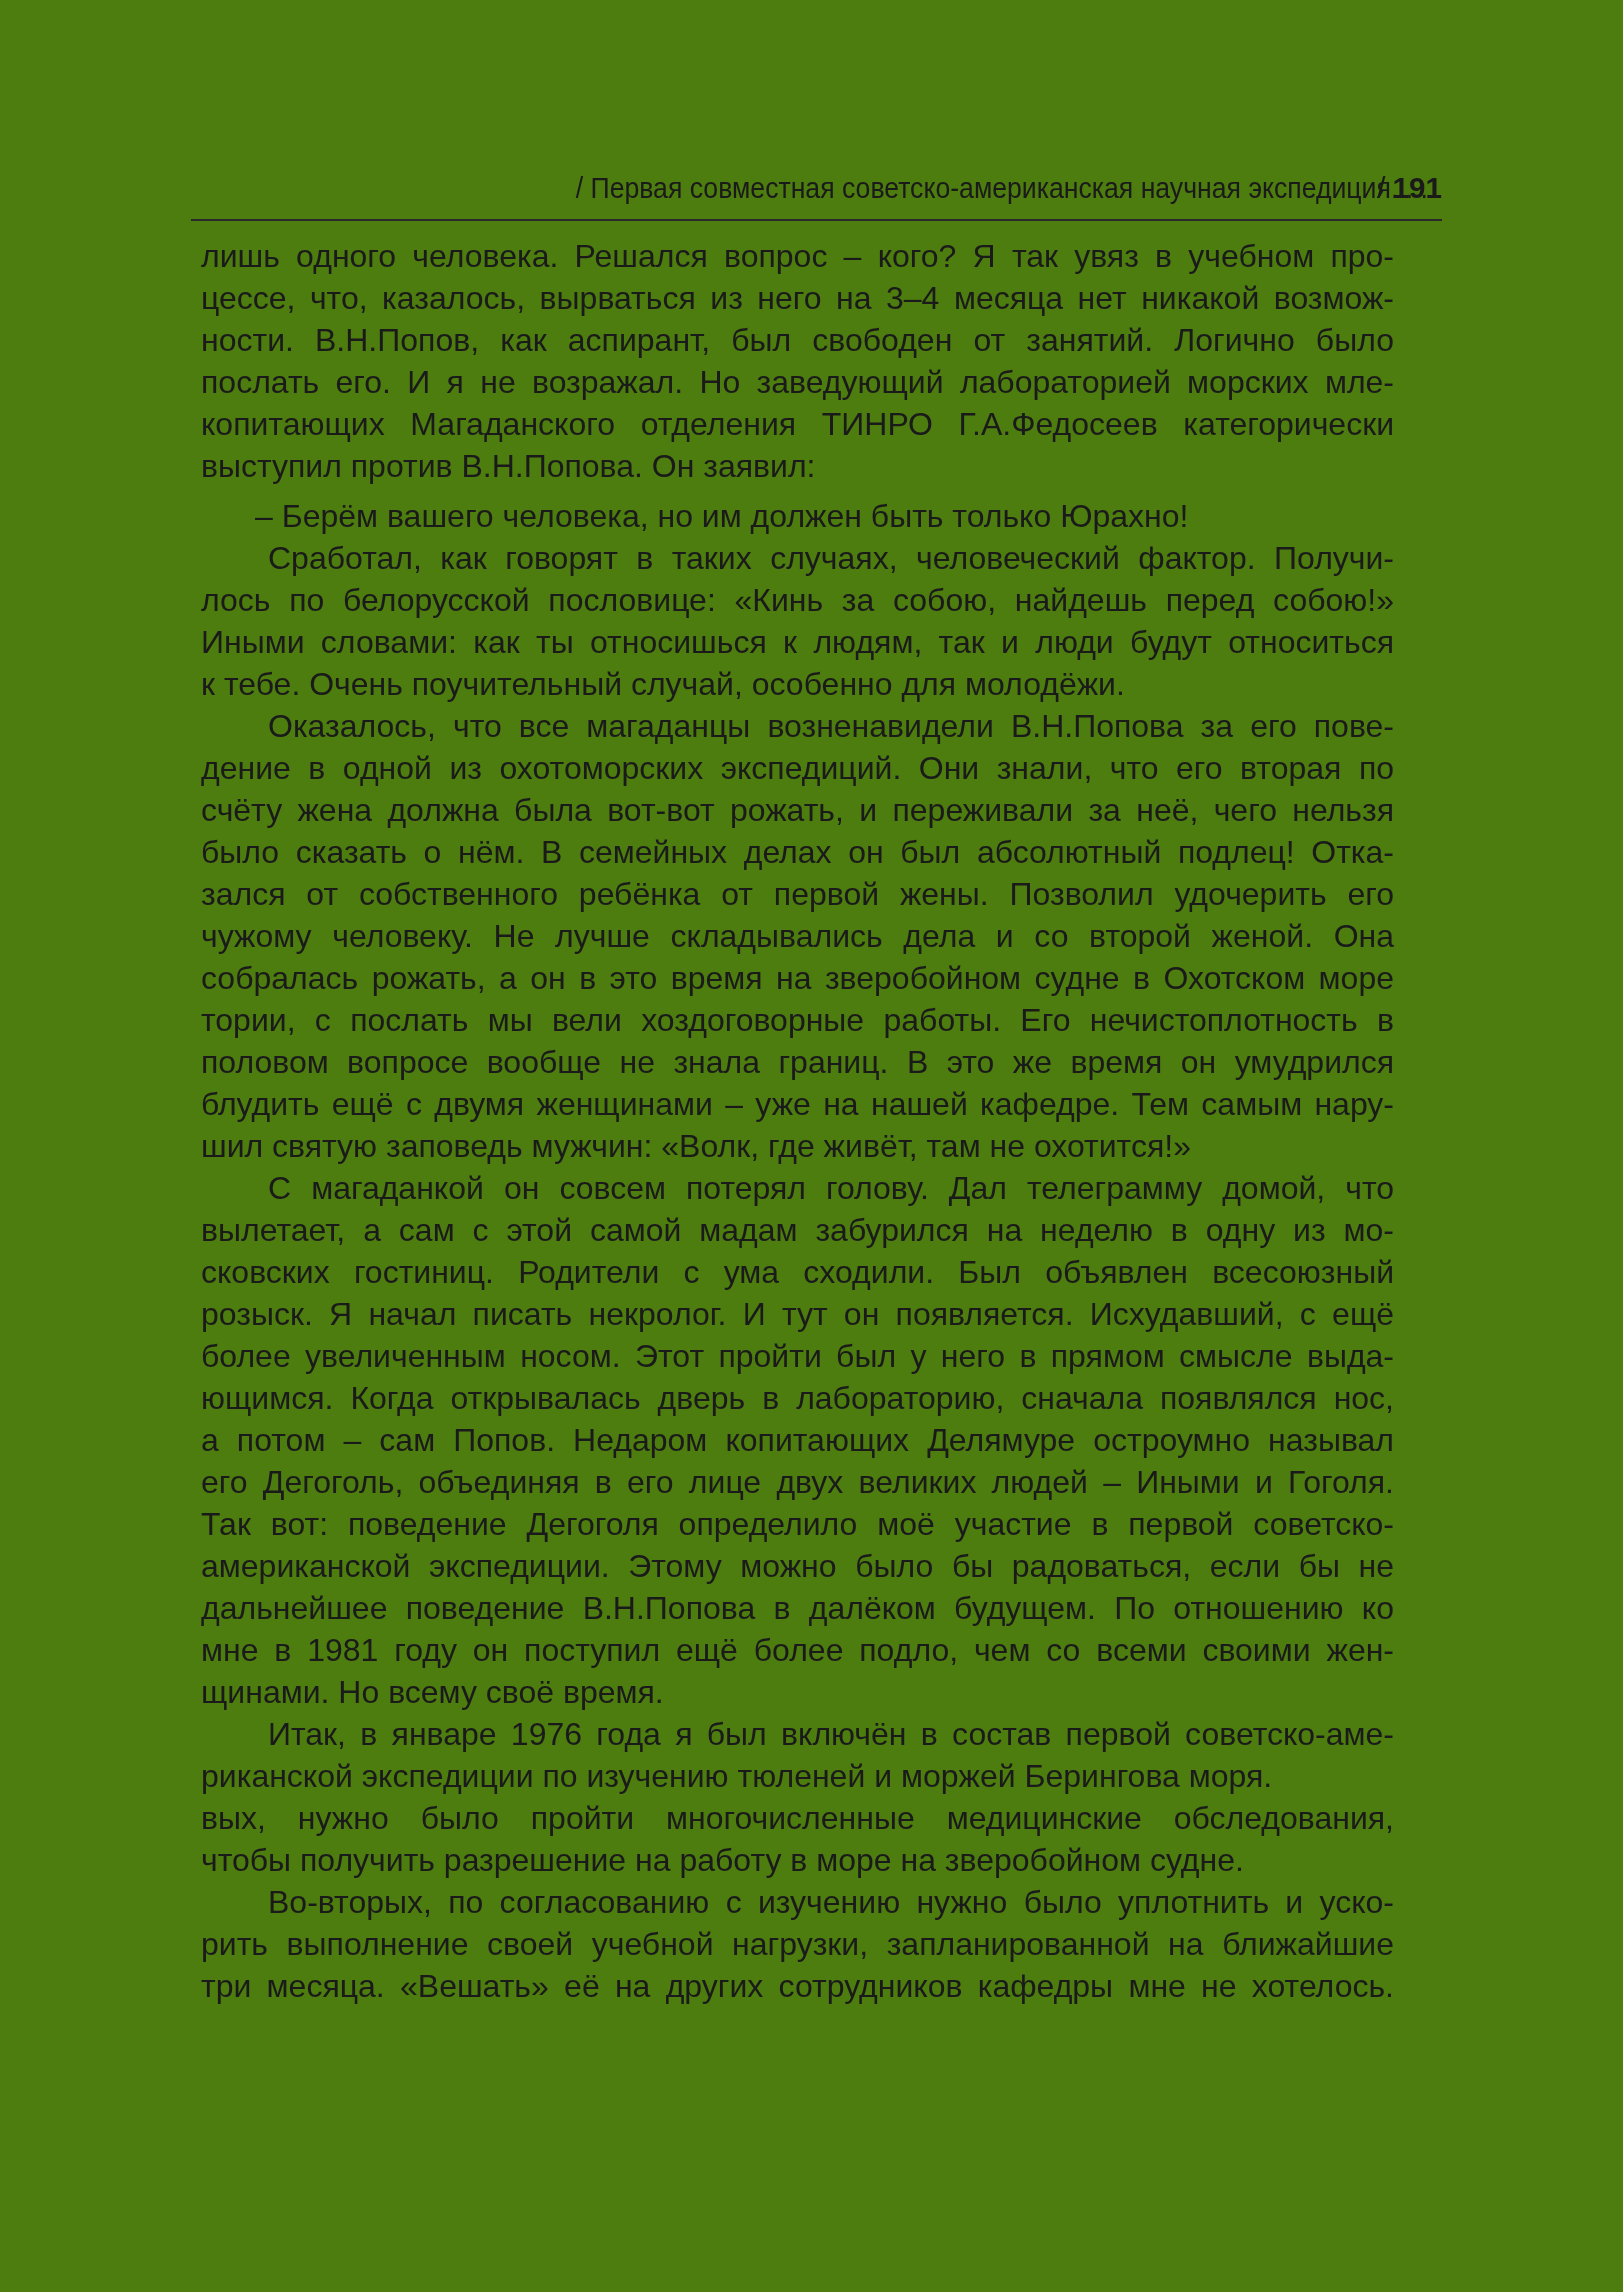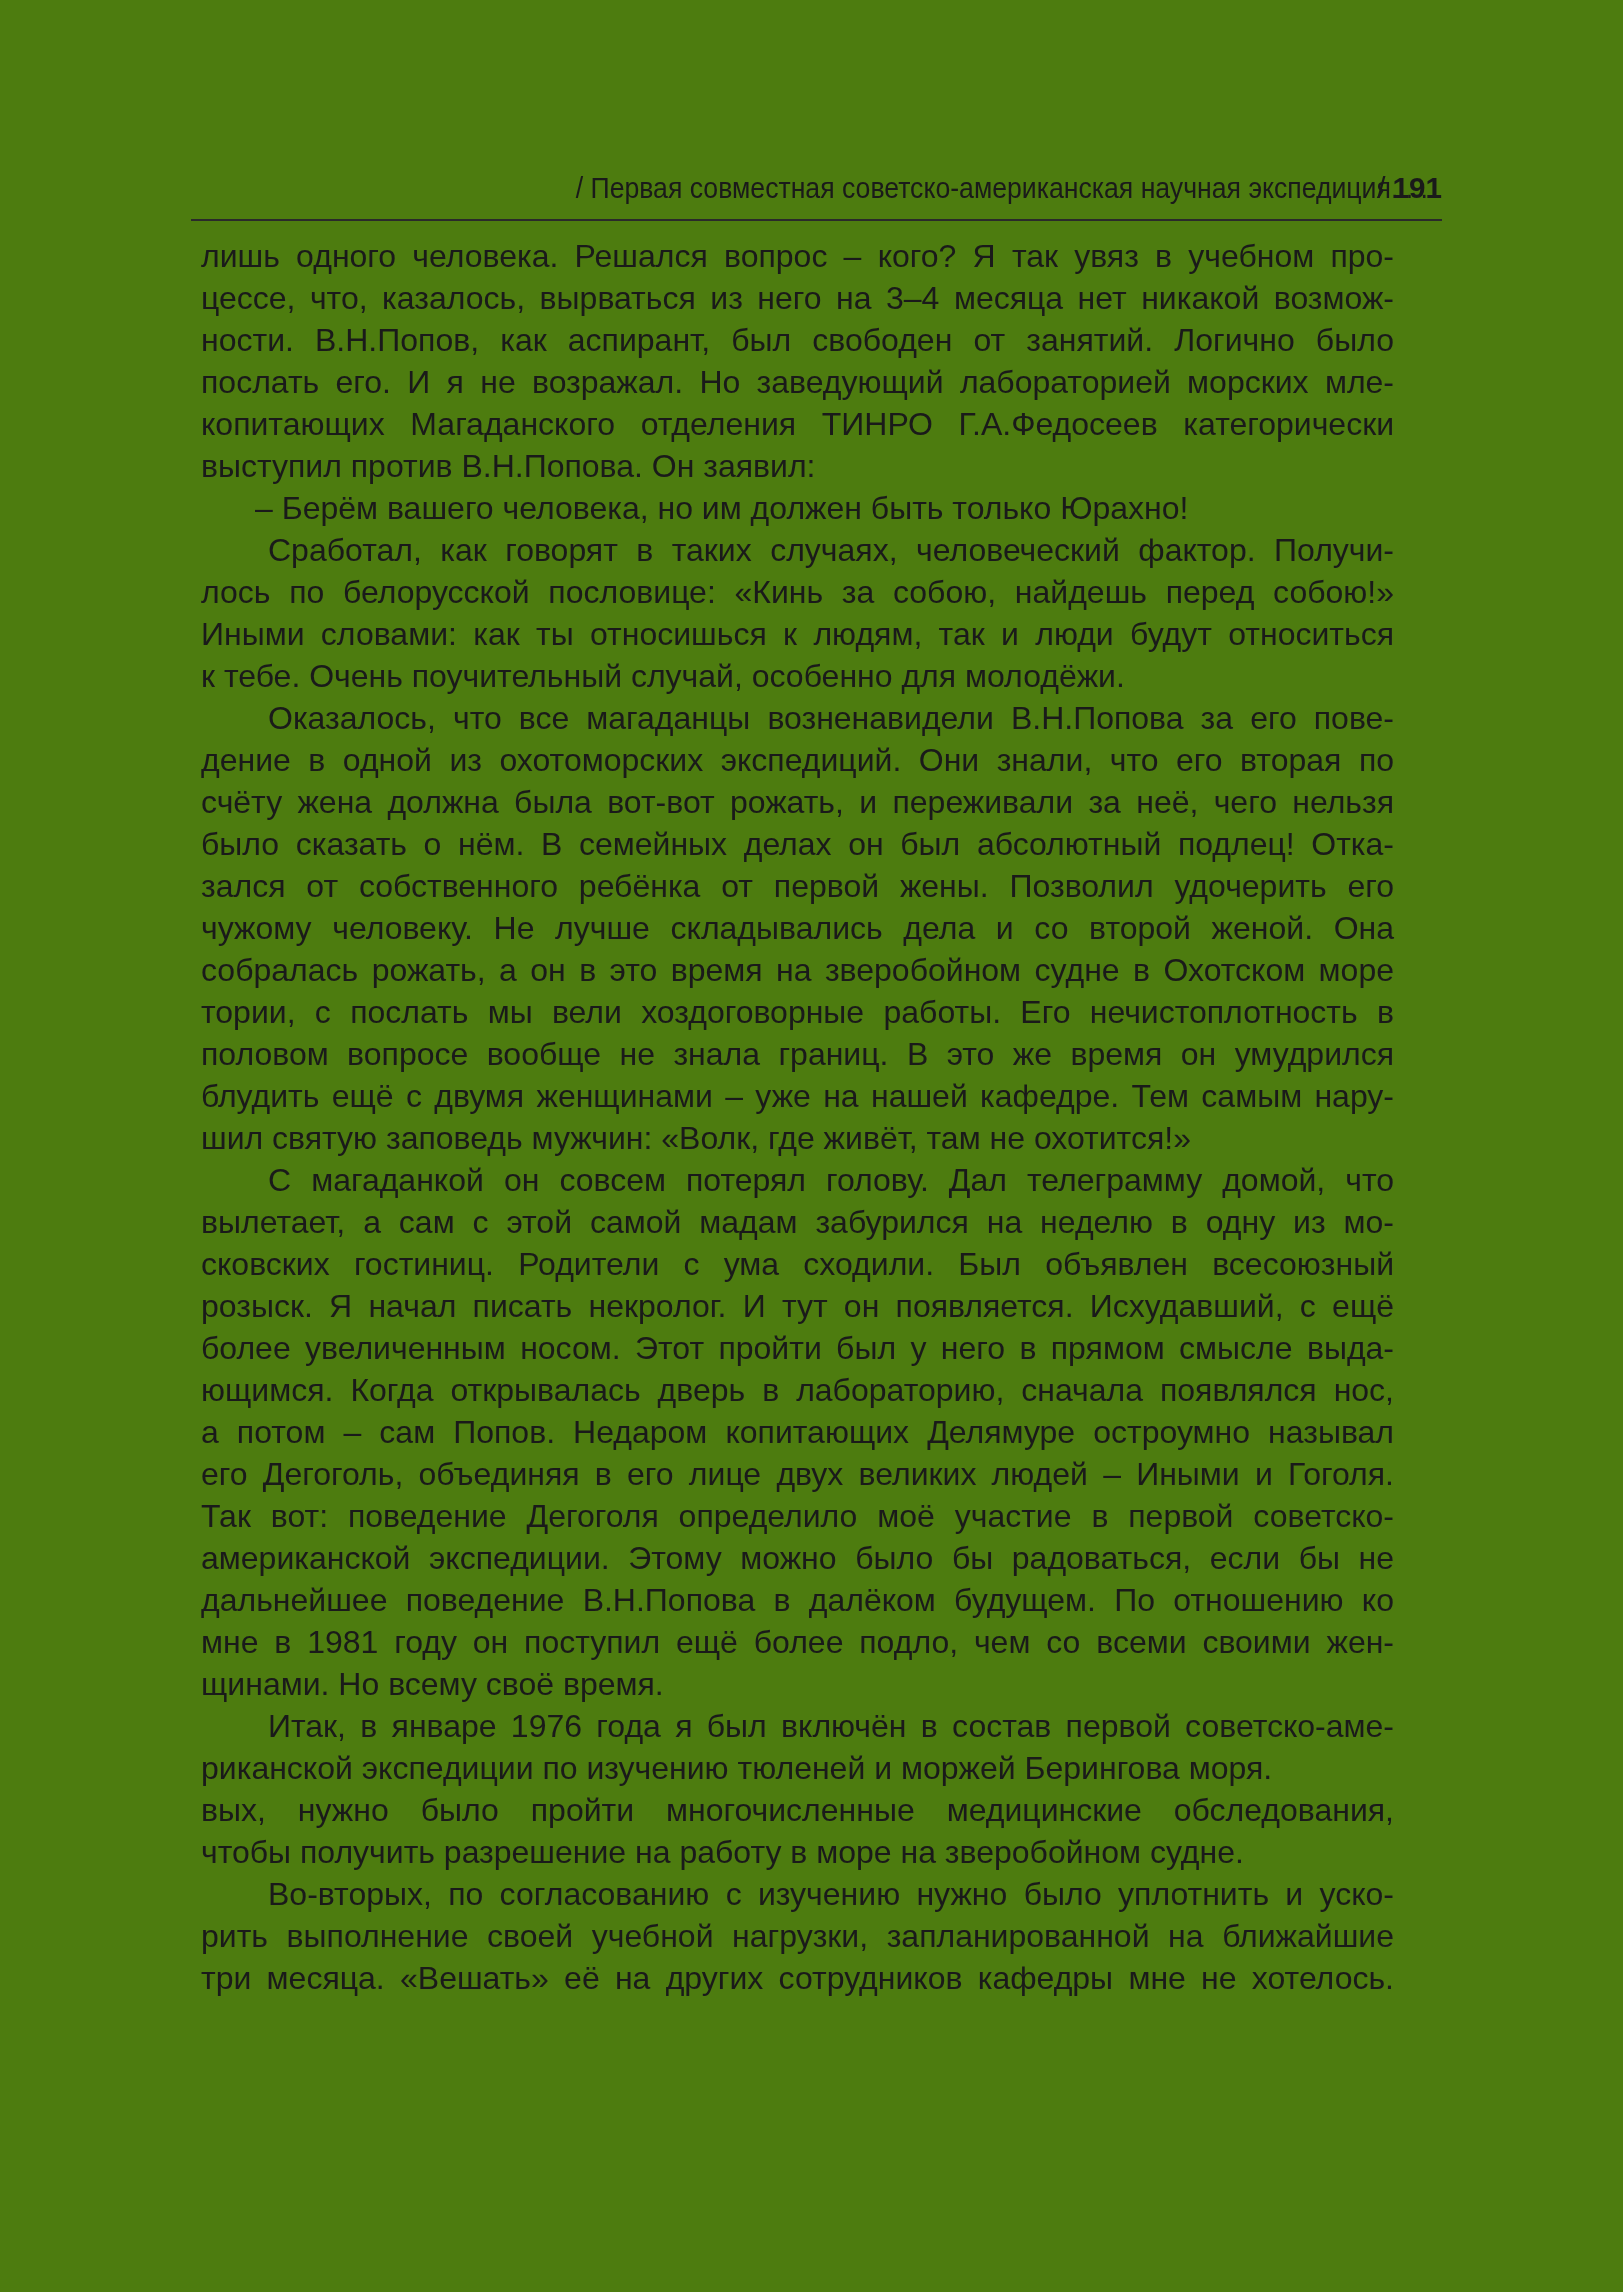--- a/index.html
+++ b/index.html
@@ -15,21 +15,21 @@
   .running-head .pnum { font-weight: bold; margin-left: 7.2px; }
   .rule { position: absolute; left: 191px; width: 1251px; top: 219px; height: 1.8px; background: #2a2a2a; }
   .body-text {
     position: absolute; left: 201px; top: 235px; width: 1193px;
     font-family: "Liberation Sans", sans-serif; font-size: 32px; line-height: 42px;
   }
   .line { display: block; height: 42px; white-space: nowrap; overflow: visible; }
   .line .inner { display: block; width: 100%; text-align: justify; text-align-last: justify; transform-origin: left center; }
   .line.last .inner { text-align-last: left; }
   .line.indent .inner { padding-left: 67px; box-sizing: border-box; }
-  .line.dialog .inner { padding-left: 54px; box-sizing: border-box; }
+  .line.dialog .inner { padding-left: 54px; box-sizing: border-box; margin-top: 8px; }
 </style>
 </head>
 <body>
 
 <div class="page">
   <div class="running-head">
     <span class="title">/ Первая совместная советско-американская научная экспедиция. . .</span><span class="sep">/</span><span class="pnum">191</span>
   </div>
   <div class="rule"></div>
   <div class="body-text" id="body-text">

